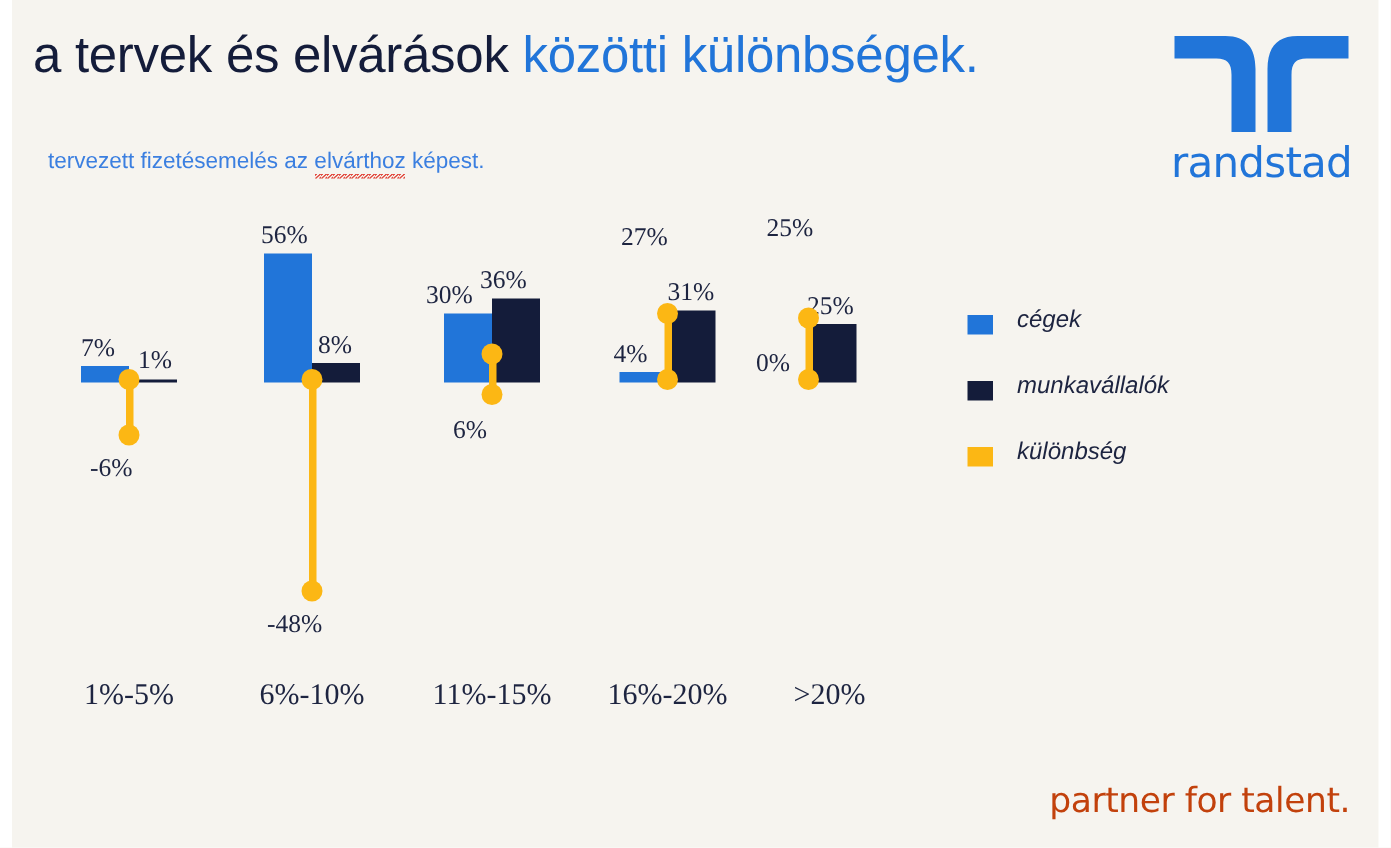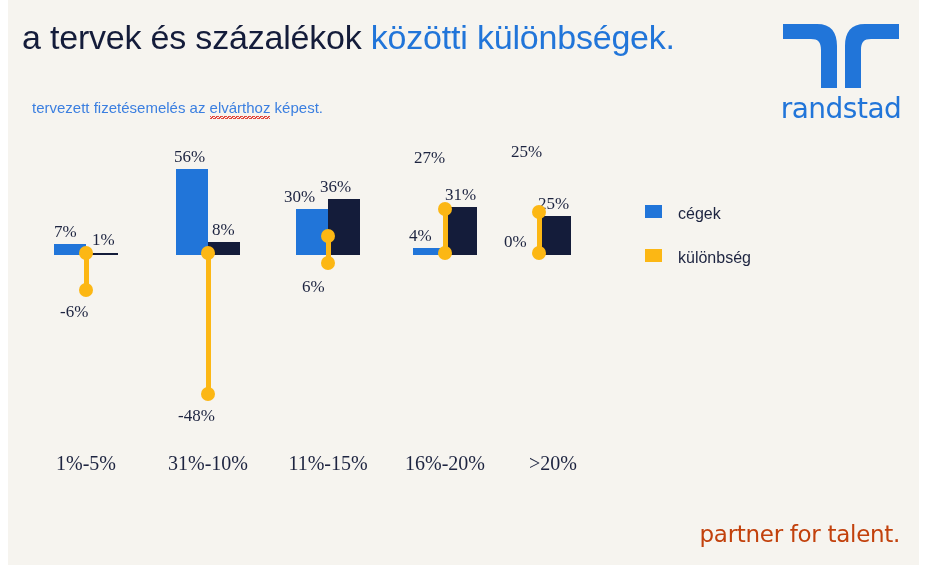--- a/index.html
+++ b/index.html
@@ -75,40 +75,40 @@
     position:absolute;top:332px;white-space:nowrap;
     font-size:20px;color:#1d2440;
     font-family:"Liberation Serif", serif;
     transform:translateX(-50%);
   }
   .zeroline{
     position:absolute;height:2px;background:#141c3a;
   }
   
   #legend{position:absolute;left:637px;top:205px;}
-  .leg-row{display:flex;align-items:flex-start;margin-bottom:26px;}
+  .leg-row{display:flex;align-items:flex-end;margin-bottom:26px;font-style:italic;}
   .leg-sw{width:17px;height:13px;margin-right:16px;flex:none;}
   .leg-tx{font-size:16px;color:#1d2440;white-space:nowrap;}
   
   #notes{position:absolute;left:24px;top:494px;}
   .note{font-size:14px;color:#1d2440;margin-bottom:16px;white-space:nowrap;}
   #tagline{
     position:absolute;right:19px;top:521px;
     font-size:23px;color:#c2410c;white-space:nowrap;
     font-family:"DejaVu Sans", sans-serif;
     letter-spacing:-0.3px;
   }
 </style>
 </head>
 <body>
 
 <div id="page">
 
   <div id="title">
-    <span class="part1">a tervek és százalékok </span><span class="part2">közötti különbségek.</span>
+    <span class="part1">a tervek és elvárások </span><span class="part2">közötti különbségek.</span>
   </div>
 
   <div id="logo">
     <svg width="124" height="72" viewBox="0 0 124 72">
       <path d="M4 4 H38 C52 4 58 12 58 26 V68 H42 V30 C42 22 39 19 32 19 H4 Z" fill="#2175d9"></path>
       <path d="M120 4 H86 C72 4 66 12 66 26 V68 H82 V30 C82 22 85 19 92 19 H120 Z" fill="#2175d9"></path>
     </svg>
     <div id="logo-word">randstad</div>
   </div>
 
@@ -138,21 +138,21 @@
       <div class="bar co" style="left:0px;width:32px;bottom:195px;height:86px;"></div>
       <div class="vlab" style="left:-2px;bottom:283px;">56%</div>
 
       <div class="bar em" style="left:32px;width:32px;bottom:195px;height:13px;"></div>
       <div class="vlab" style="left:36px;bottom:210px;">8%</div>
 
       <div class="dumb-line" style="left:29.5px;bottom:55px;height:143px;"></div>
       <div class="dot" style="left:25px;bottom:190px;"></div>
       <div class="dot" style="left:25px;bottom:49px;"></div>
       <div class="vlab" style="left:2px;bottom:24px;margin-top:40px;">-48%</div>
-      <div class="xlab" style="left:32px;">31%-10%</div>
+      <div class="xlab" style="left:32px;">6%-10%</div>
     </div>
 
     <div class="grp" style="left:288px;width:64px;">
 
       <div class="bar co" style="left:0px;width:32px;bottom:195px;height:46px;"></div>
       <div class="vlab" style="left:-12px;bottom:243px;">30%</div>
 
       <div class="bar em" style="left:32px;width:32px;bottom:195px;height:56px;"></div>
       <div class="vlab" style="left:24px;bottom:253px;">36%</div>
 
@@ -193,20 +193,24 @@
     </div>
 
   </div>
 
   <div id="legend">
     <div class="leg-row">
       <span class="leg-sw" style="background:#2175d9;"></span>
       <span class="leg-tx">cégek</span>
     </div>
     <div class="leg-row">
+      <span class="leg-sw" style="background:#141c3a;"></span>
+      <span class="leg-tx">munkavállalók</span>
+    </div>
+    <div class="leg-row">
       <span class="leg-sw" style="background:#fcb714;"></span>
       <span class="leg-tx">különbség</span>
     </div>
   </div>
 
 
   <div id="tagline">partner for talent.</div>
 
 </div>
 

